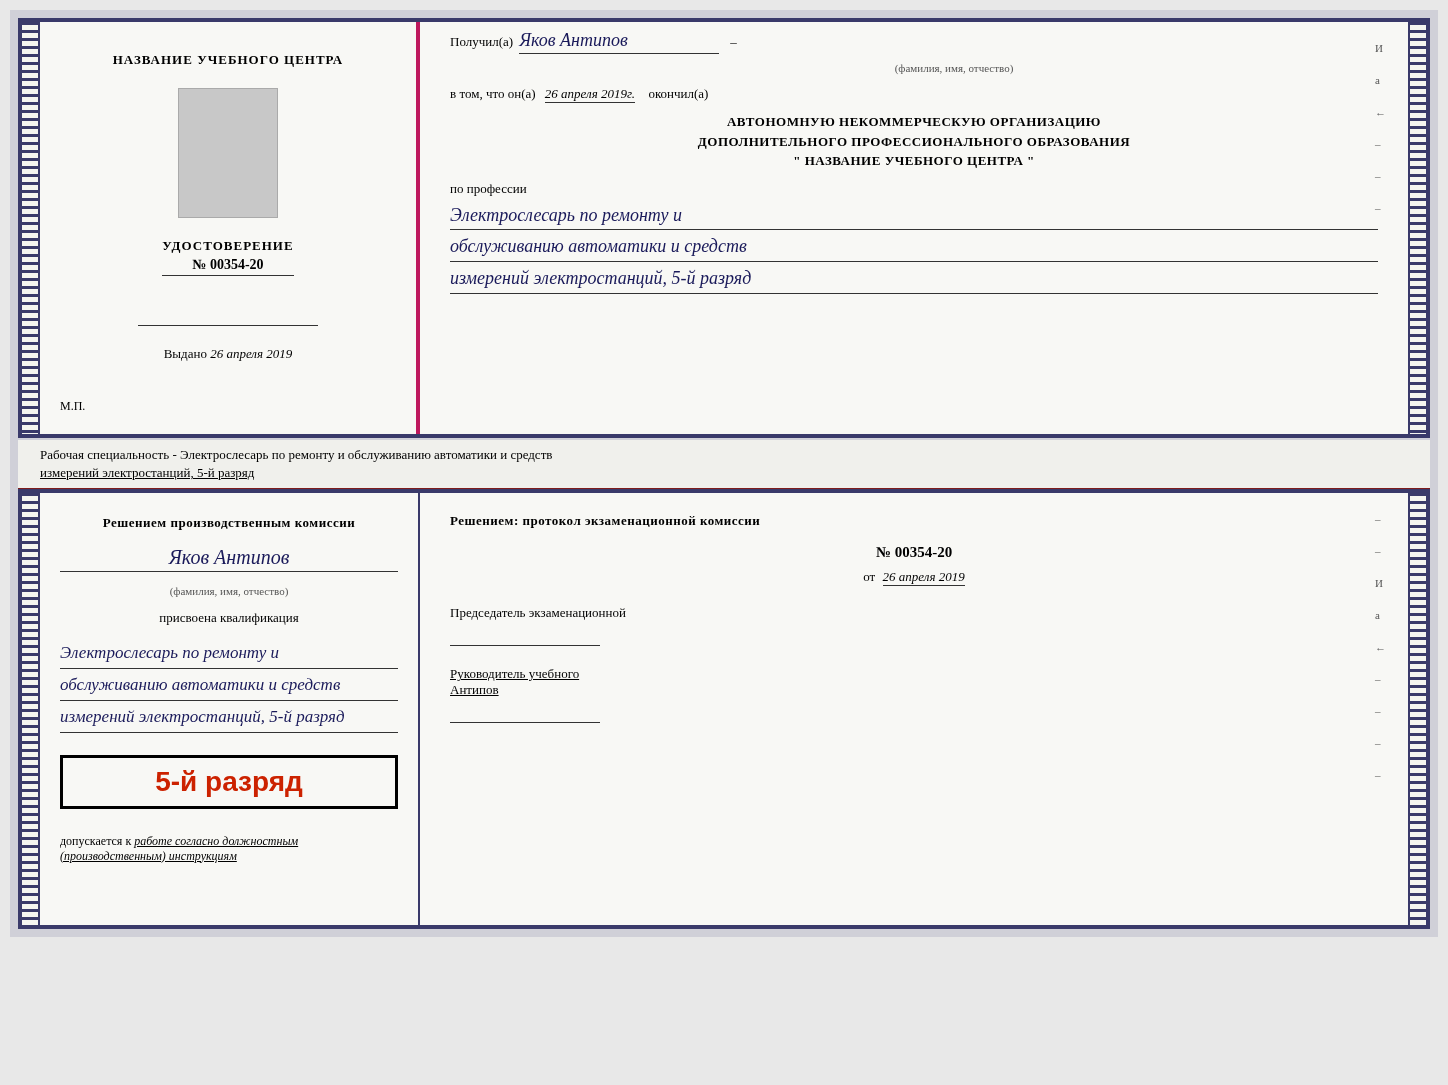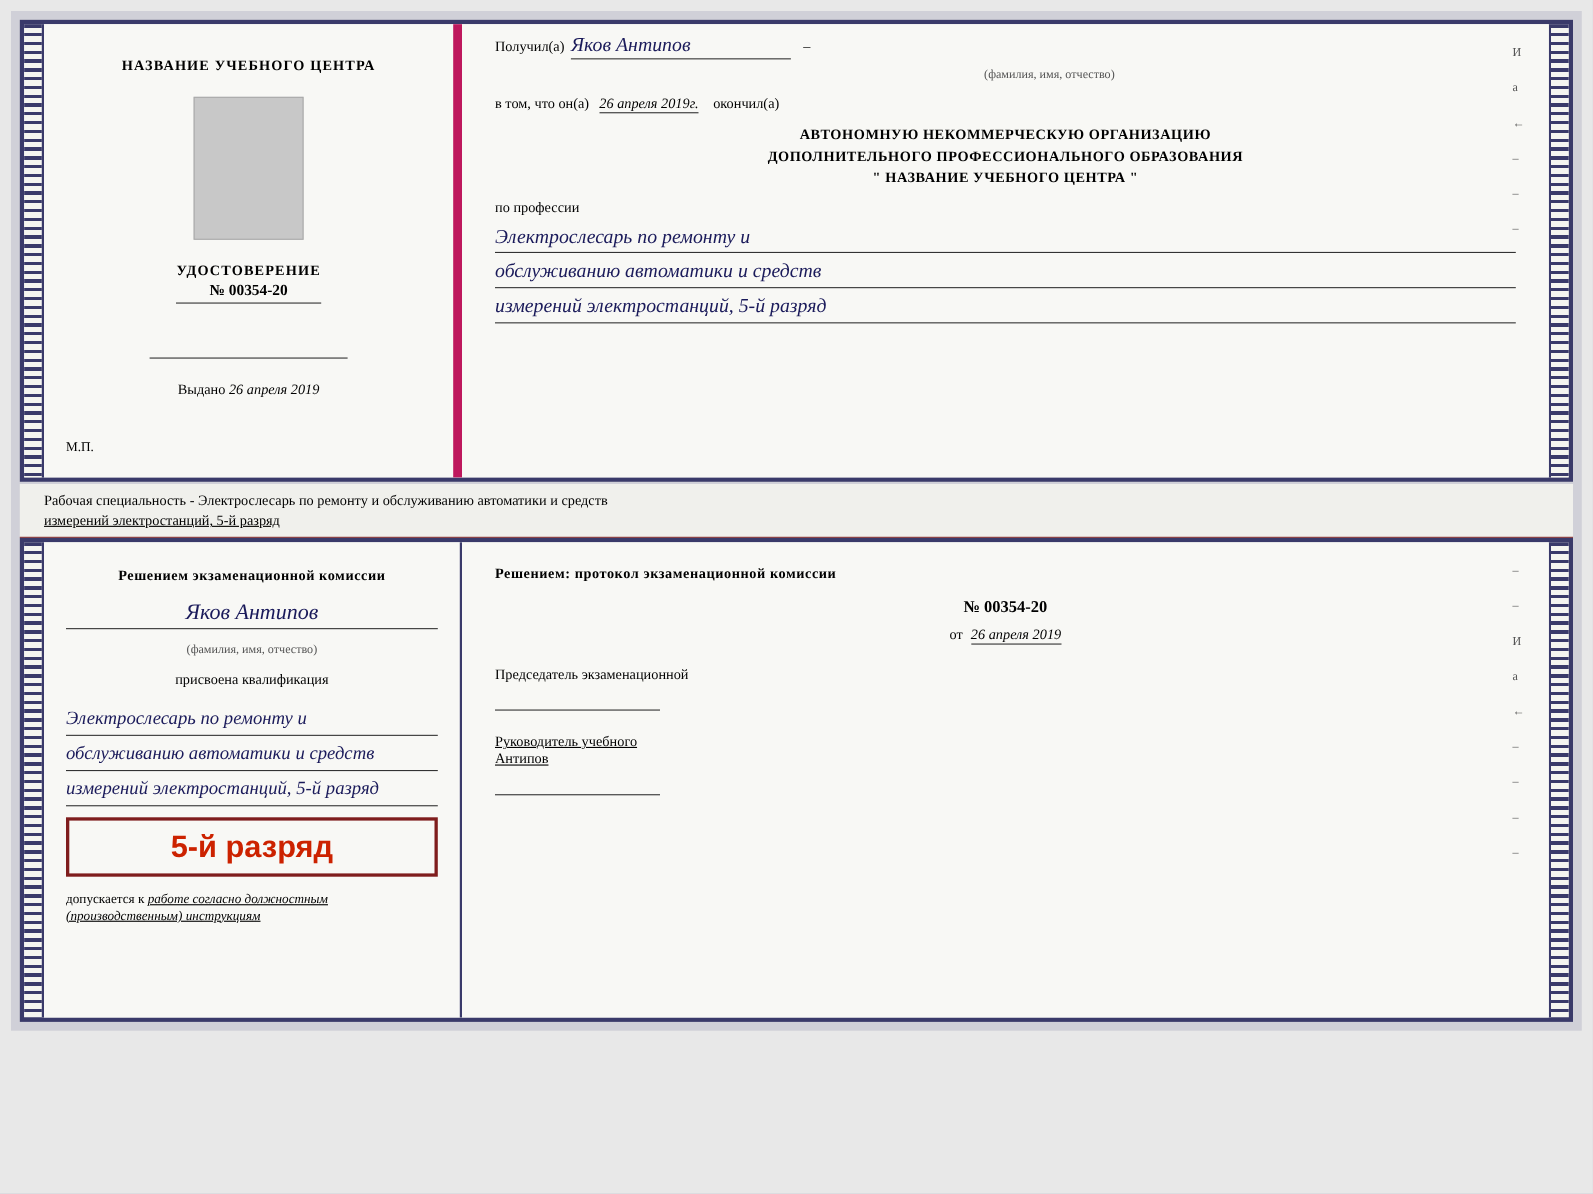--- a/index.html
+++ b/index.html
@@ -23,21 +23,21 @@
     .doc-top {
       display: flex;
       border: 4px solid #3a3a6a;
       background: #f5f5f0;
       margin-bottom: 2px;
       min-height: 420px;
     }
 
     .doc-top .left-panel {
       width: 380px;
-      border-right: 8px solid #be185d;
+      border-right: 4px solid #be185d;
       padding: 20px;
       display: flex;
       flex-direction: column;
       align-items: center;
       gap: 20px;
       background: #f8f8f5;
     }
 
     .doc-top .right-panel {
       flex: 1;
@@ -270,24 +270,24 @@
       font-style: italic;
       font-family: 'Brush Script MT', cursive, serif;
       color: #1a1a5a;
       line-height: 1.7;
       border-bottom: 1px solid #333;
       display: block;
       margin-bottom: 2px;
     }
 
     .razryad-badge {
-      border: 3px solid #7f1d1d;
+      border: 3px solid #000000;
       padding: 8px 30px;
       text-align: center;
-      margin: 0 0;
+      margin: 12px 0;
       display: inline-block;
     }
     .razryad-badge .big-text {
       font-size: 28px;
       font-weight: bold;
       color: #cc2200;
       font-family: Arial, sans-serif;
     }
 
     .dopuskaetsya {
@@ -414,21 +414,21 @@
 
   <div class="middle-text">
     <span>Рабочая специальность - Электрослесарь по ремонту и обслуживанию автоматики и средств</span><br>
     <span class="underline-text">измерений электростанций, 5-й разряд</span>
   </div>
 
   <div class="doc-bottom">
     <div class="side-strip-left"></div>
 
     <div class="left-panel">
-      <div class="resheniem-title">Решением  экзаменационной  комиссии</div>
+      <div class="resheniem-title">Решением  производственным  комиссии</div>
 
       <div class="hand-name-bottom">Яков Антипов</div>
       <div class="fio-center">(фамилия, имя, отчество)</div>
 
       <div class="prisvoena">присвоена квалификация</div>
 
       <div>
         <span class="hand-qualification">Электрослесарь по ремонту и</span>
         <span class="hand-qualification">обслуживанию автоматики и средств</span>
         <span class="hand-qualification">измерений электростанций, 5-й разряд</span>

